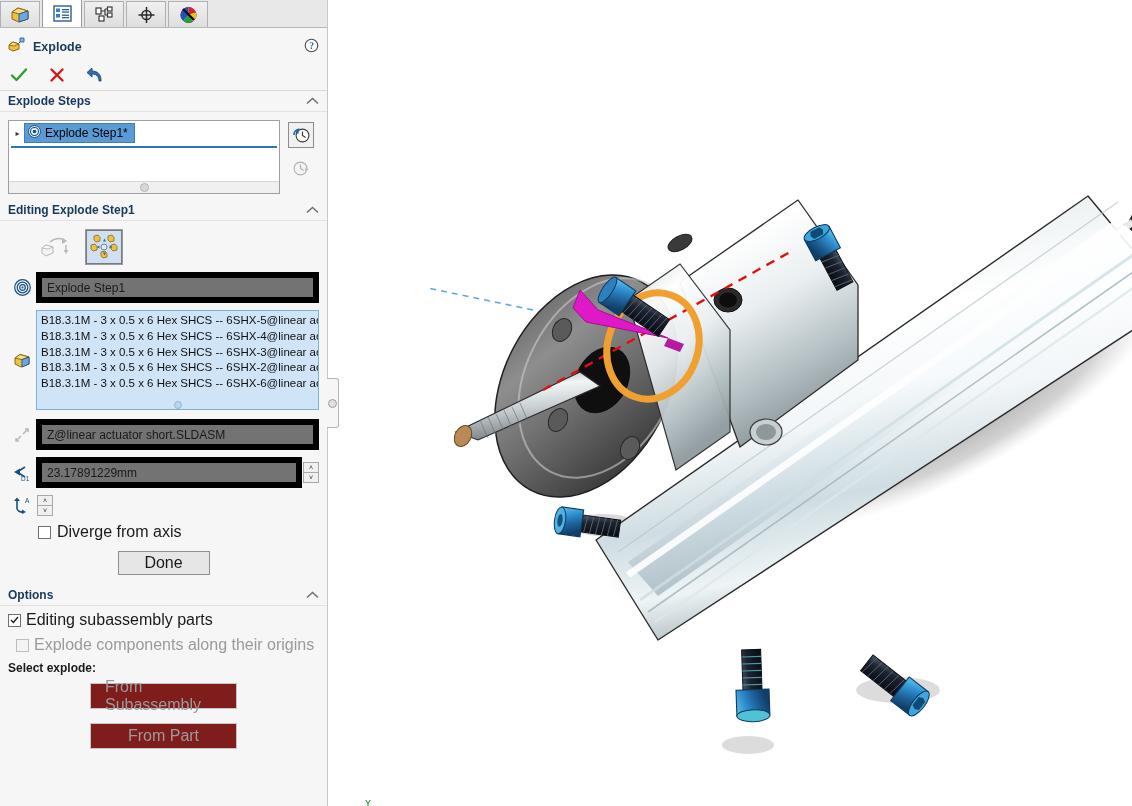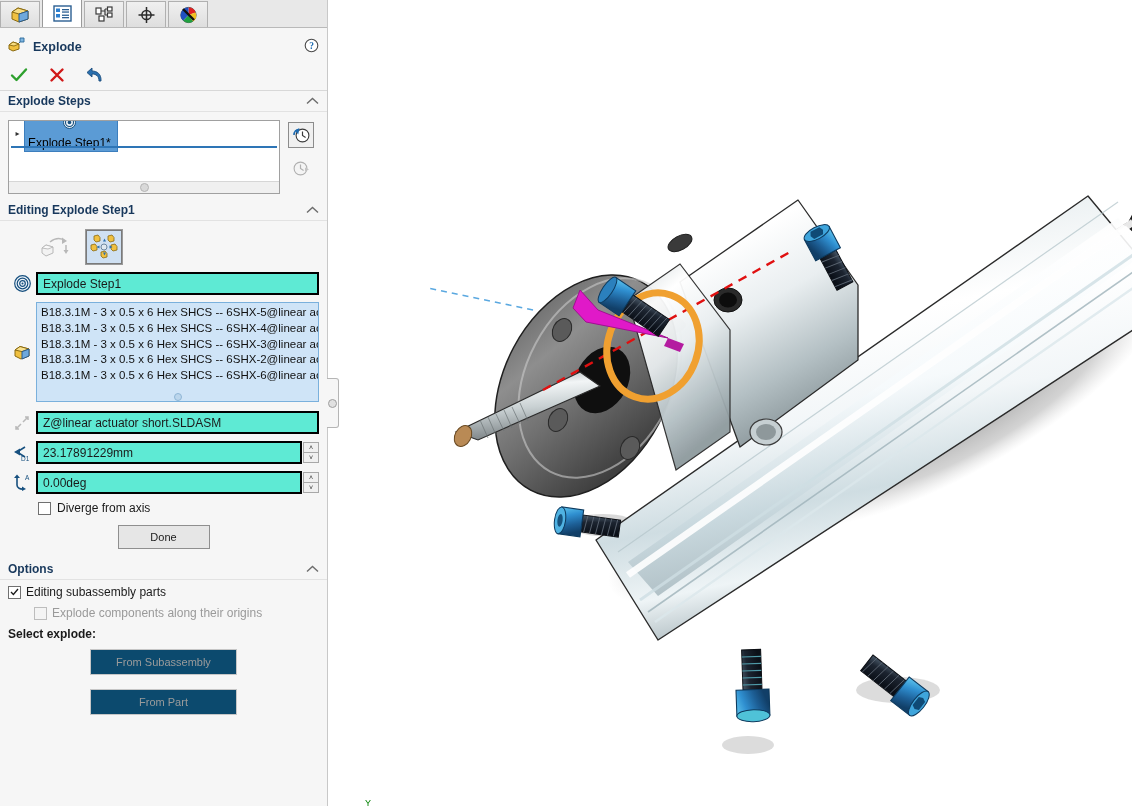--- a/index.html
+++ b/index.html
@@ -64,21 +64,20 @@
   .step-row{
     display:flex;align-items:center;height:20px;margin:2px 0 0 2px;
   }
   .step-row .tri{
     width:13px;text-align:center;font-size:8px;color:#333;cursor:pointer;
   }
   .step-row .chip{
     display:flex;align-items:center;gap:4px;
     background:#5b9bd5;color:#000;padding:1px 6px 1px 3px;
     border:1px solid #3c7ebd;
-    flex-direction:column;
   }
   .step-underline{
     position:absolute;left:2px;right:2px;top:25px;height:2px;background:#2e75b6;
   }
   .steps-hscroll{
     position:absolute;left:0;right:0;bottom:0;height:11px;background:#f0f0f0;
     border-top:1px solid #d6d6d6;display:flex;align-items:center;justify-content:center;
   }
   .steps-hscroll .grip{width:7px;height:7px;border-radius:50%;background:#d9d9d9;border:1px solid #b4b4b4;}
   .steps-side{display:flex;flex-direction:column;align-items:center;gap:8px;margin-left:8px;padding-top:2px;}
@@ -87,21 +86,21 @@
 
   
   .edit-body{padding:6px 8px 0 8px;flex:0 0 auto;}
   .mode-row{display:flex;align-items:center;gap:14px;padding:3px 0 8px 30px;}
   .mode-btn{width:34px;height:32px;display:flex;align-items:center;justify-content:center;cursor:pointer;}
   .mode-btn.sel{background:#cfe0f2;border:1px solid #7a7a7a;outline:1px solid #9a9a9a;}
 
   .field-row{display:flex;align-items:center;margin-bottom:7px;}
   .f-icon{width:28px;min-width:28px;display:flex;align-items:center;justify-content:center;}
   .txtbox{
-    flex:1;height:19px;background:#5eead4;border:2px solid #000000;
+    flex:1;height:19px;background:#737373;border:6px solid #000000;
     display:flex;align-items:center;padding:0 5px;font-size:12px;color:#1a1a1a;
   }
   .listbox{
     flex:1;height:96px;background:#cfe4f7;border:1px solid #7ab0dc;
     padding:2px 0 0 0;overflow:hidden;position:relative;
   }
   .listbox .li{
     font-size:11.5px;color:#111;white-space:nowrap;padding:0 4px;line-height:15.8px;
     overflow:hidden;
   }
@@ -113,29 +112,29 @@
   .spin{width:16px;height:21px;display:flex;flex-direction:column;margin-left:1px;}
   .spin div{
     flex:1;border:1px solid #a8a8a8;background:#f0f0f0;display:flex;align-items:center;justify-content:center;
     font-size:7px;color:#333;cursor:pointer;line-height:1;
   }
   .spin div:first-child{border-bottom:none;}
 
   .chk-row{display:flex;align-items:center;gap:6px;margin:2px 0 0 30px;}
   .chkbox{width:11px;height:11px;border:1px solid #707070;background:#fff;display:flex;align-items:center;justify-content:center;}
   .chkbox.dis{border-color:#bdbdbd;background:#f4f4f4;}
-  .chk-lbl{font-size:12px;}
+  .chk-lbl{font-size:16px;}
   .chk-lbl.dis{color:#9a9a9a;}
 
   .done-wrap{display:flex;justify-content:center;margin:10px 0 10px 0;}
   .btn{
     min-width:62px;height:22px;padding:0 14px;background:#e6e6e6;border:1px solid #8f8f8f;
-    font-size:11px;color:#1a1a1a;display:flex;align-items:center;justify-content:center;cursor:pointer;
-  }
-  .btn.dis{color:#9b9b9b;background:#0c4a6e;border-color:#c6c6c6;cursor:default;}
+    font-size:16px;color:#1a1a1a;display:flex;align-items:center;justify-content:center;cursor:pointer;
+  }
+  .btn.dis{color:#9b9b9b;background:#7f1d1d;border-color:#c6c6c6;cursor:default;}
 
   .opt-body{padding:5px 8px 0 8px;}
   .opt-chk{display:flex;align-items:center;gap:5px;margin-bottom:7px;}
   .reuse-lbl{font-weight:bold;color:#1a1a1a;font-size:12px;margin:6px 0 8px 0;}
   .reuse-btns{display:flex;flex-direction:column;align-items:center;gap:14px;}
   .reuse-btns .btn{width:117px;height:24px;}
 
   
   .splitter{
     position:absolute;left:327px;top:378px;width:11px;height:48px;
@@ -406,23 +405,20 @@
       <div class="field-row">
         <span class="f-icon">
           <svg width="20" height="18" viewBox="0 0 20 18">
             <path d="M5 3 L5 11" fill="none" stroke="#17507f" stroke-width="1.6"></path>
             <path d="M2 4 L5 0.5 L8 4 Z" fill="#17507f"></path>
             <path d="M5 11 C5 14 8 15.5 12 15" fill="none" stroke="#17507f" stroke-width="1.6"></path>
             <path d="M10 12.5 L14 15 L10 17 Z" fill="#17507f"></path>
             <text x="13" y="6" font-size="6.5" font-family="Liberation Sans, sans-serif" fill="#17507f">A</text>
           </svg>
         </span>
-        <div class="txtbox">
-          <span>0.00deg</span>
-        </div>
         <div class="spin">
           <div>˄</div>
           <div>˅</div>
         </div>
       </div>
 
       <div class="chk-row">
         <span class="chkbox"></span>
         <span class="chk-lbl">Diverge from axis</span>
       </div>
@@ -443,21 +439,21 @@
 
     <div class="opt-body">
       <div class="opt-chk">
         <span class="chkbox">
           <svg width="9" height="8" viewBox="0 0 9 8">
               <path d="M1 4 L3.4 6.5 L8 1" fill="none" stroke="#1a1a1a" stroke-width="1.3"></path>
             </svg>
         </span>
         <span class="chk-lbl">Editing subassembly parts</span>
       </div>
-      <div class="opt-chk" style="margin-left:26px;">
+      <div class="opt-chk" style="margin-left:8px;">
         <span class="chkbox dis"></span>
         <span class="chk-lbl dis">Explode components along their origins</span>
       </div>
 
       <div class="reuse-lbl">Select explode:</div>
       <div class="reuse-btns">
         <div class="btn dis">From Subassembly</div>
         <div class="btn dis">From Part</div>
       </div>
     </div>

